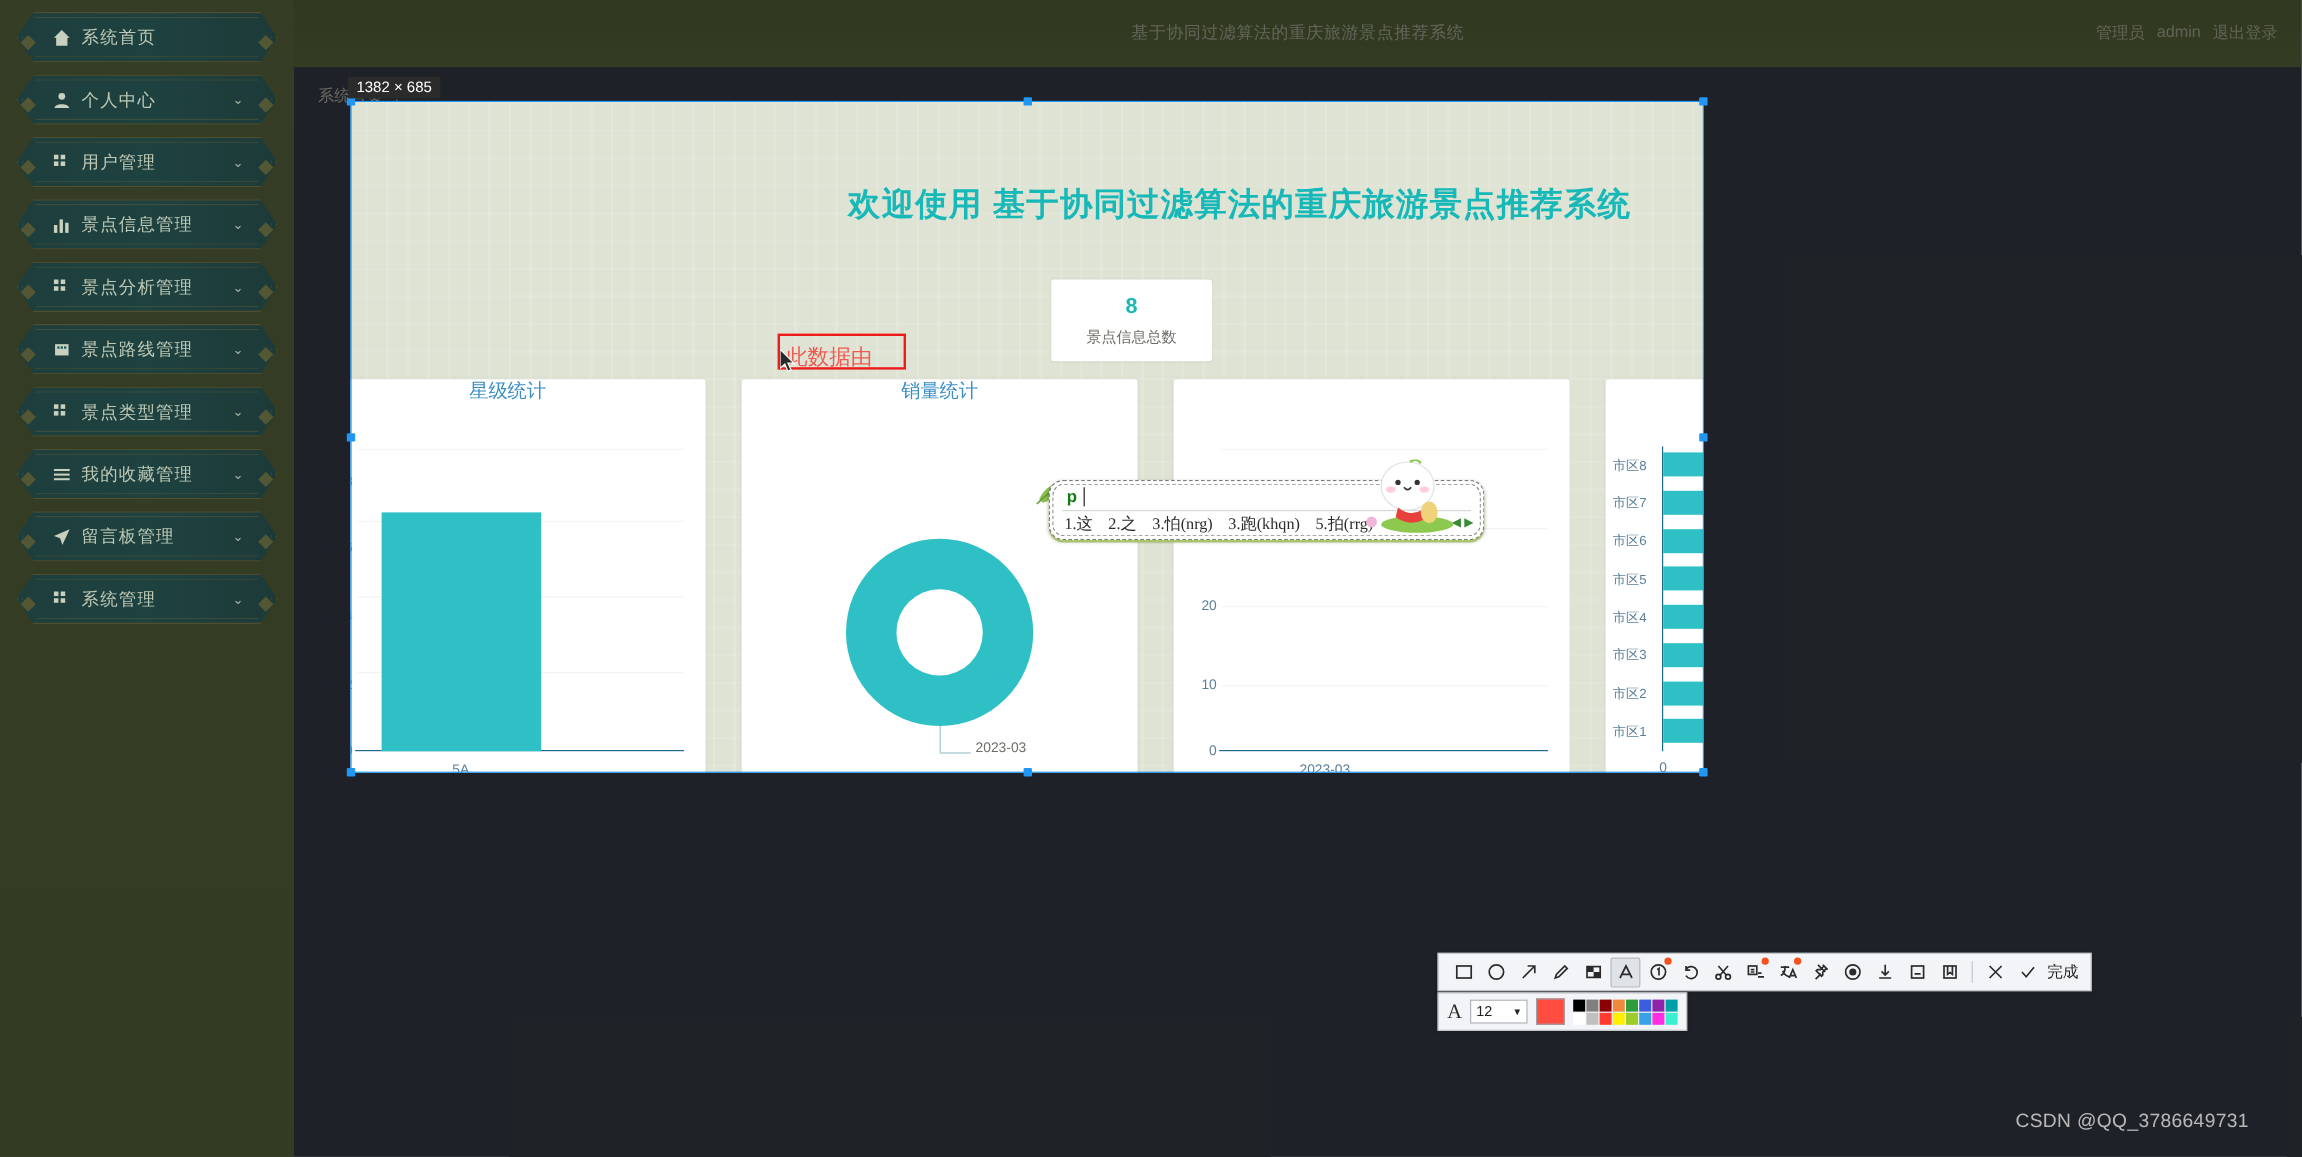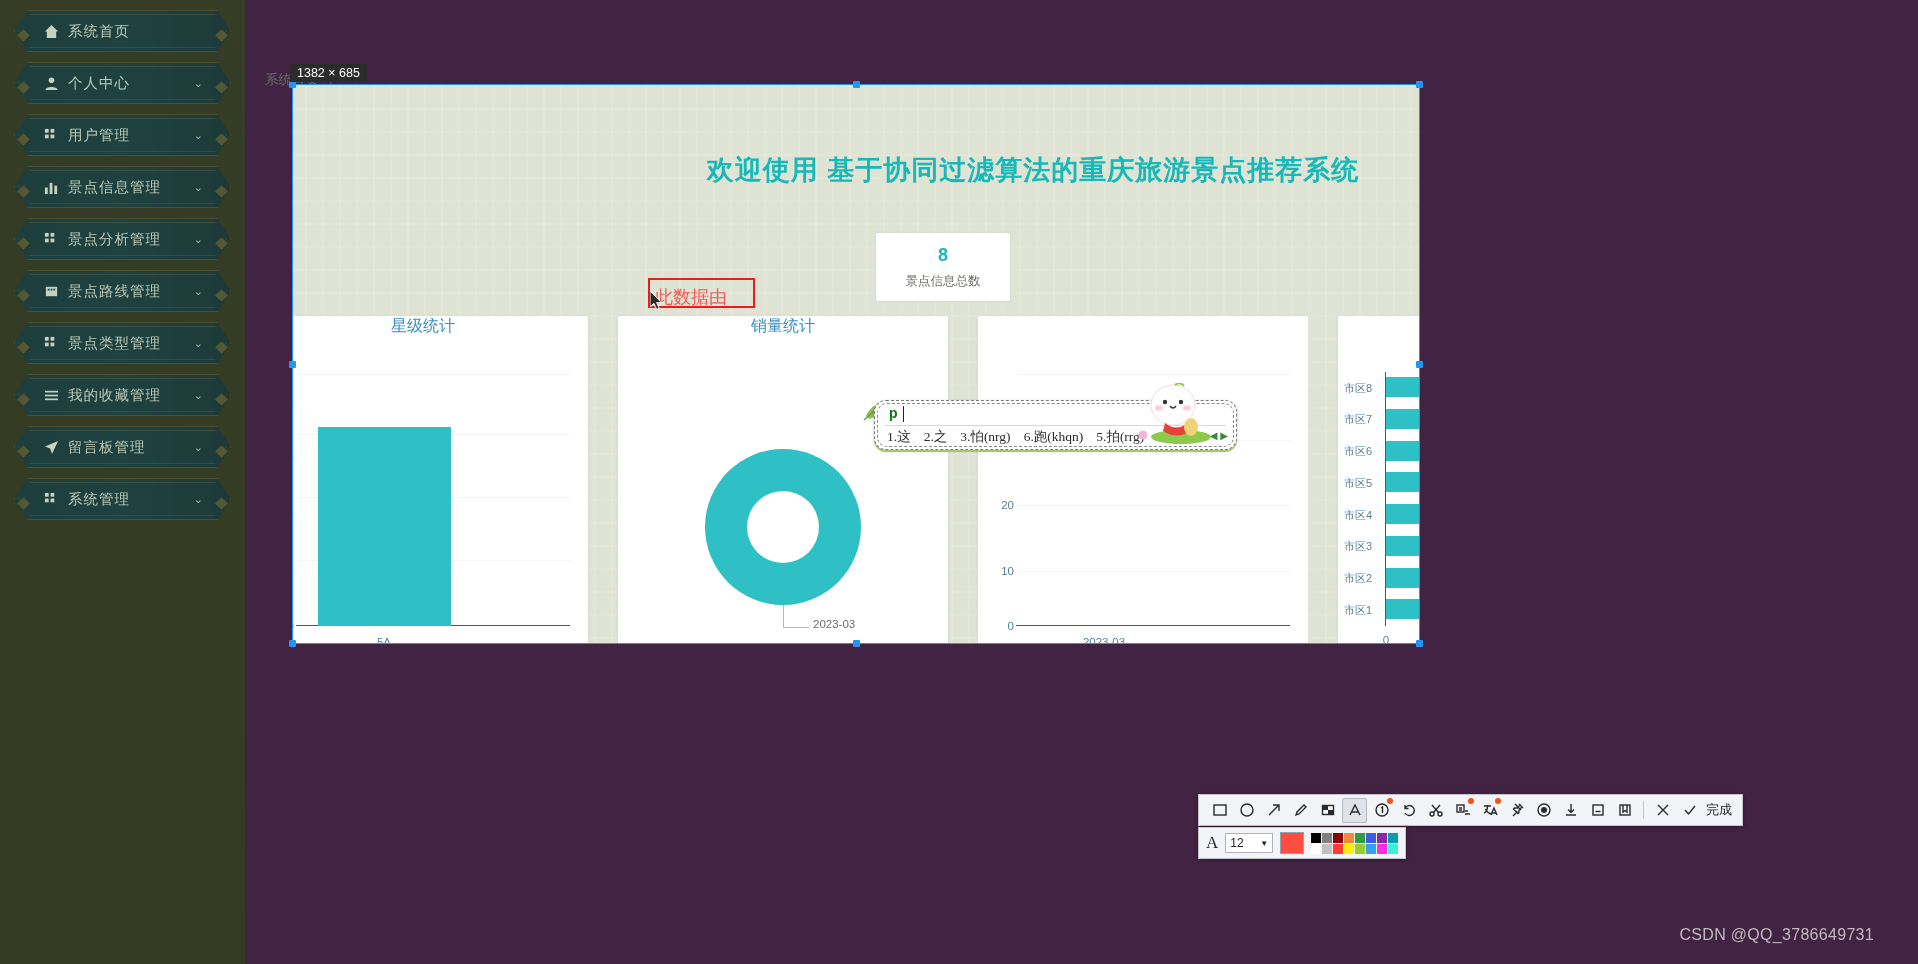--- a/index.html
+++ b/index.html
@@ -6,21 +6,21 @@
   html, body {
     width: 1918px; height: 964px;
     overflow: hidden;
     font-family: "Liberation Sans", "DejaVu Sans", sans-serif;
   }
   body { position: relative; background: #5d5f5a; }
 
   
   #app-root {
     position: absolute; inset: 0;
-    background: #701a75;
+    background: #0f172a;
   }
 
   
   #sidebar {
     position: absolute; left: 0; top: 0; width: 245px; height: 964px;
     background: linear-gradient(180deg,#4a5c23 0%, #47581f 100%);
     padding-top: 6px;
   }
   .sb-item {
     position: relative;
@@ -440,20 +440,28 @@
             <rect x="7" y="1" width="4" height="4"></rect>
             <rect x="1" y="7" width="4" height="4"></rect>
             <rect x="7" y="7" width="4" height="4"></rect>
           </svg>
         </div>
         <div class="sb-label">系统管理</div>
         <div class="sb-caret">⌄</div>
       </div>
     </nav>
 
+  <header id="topbar">
+    <div id="topbar-title">基于协同过滤算法的重庆旅游景点推荐系统</div>
+    <div id="topbar-right">
+      <span>管理员</span>
+      <span>admin</span>
+      <span>退出登录</span>
+    </div>
+  </header>
 
   <div id="crumbbar">
     <span>系统首页</span>
     <span id="crumb-divider">⁞</span>
   </div>
 
   <div id="bright">
     <div id="page">
 
       <h1 id="welcome-title">欢迎使用 基于协同过滤算法的重庆旅游景点推荐系统</h1>
@@ -584,21 +592,21 @@
 
   <div id="ime">
     <div id="ime-inner"></div>
     <div id="ime-typed">p</div>
     <div id="ime-caret"></div>
     <div id="ime-line"></div>
     <div id="ime-cands">
       <span>1.这</span>
       <span>2.之</span>
       <span>3.怕(nrg)</span>
-      <span>6.跑(khqn)</span>
+      <span>3.跑(khqn)</span>
       <span>5.拍(rrg)</span>
     </div>
     <div id="ime-arrows">
       <span>◀</span>
       <span>▶</span>
     </div>
   </div>
 
   <svg id="ime-mascot" viewBox="0 0 92 62">
     <ellipse cx="52" cy="54" rx="30" ry="7" fill="#8ec94f"></ellipse>

